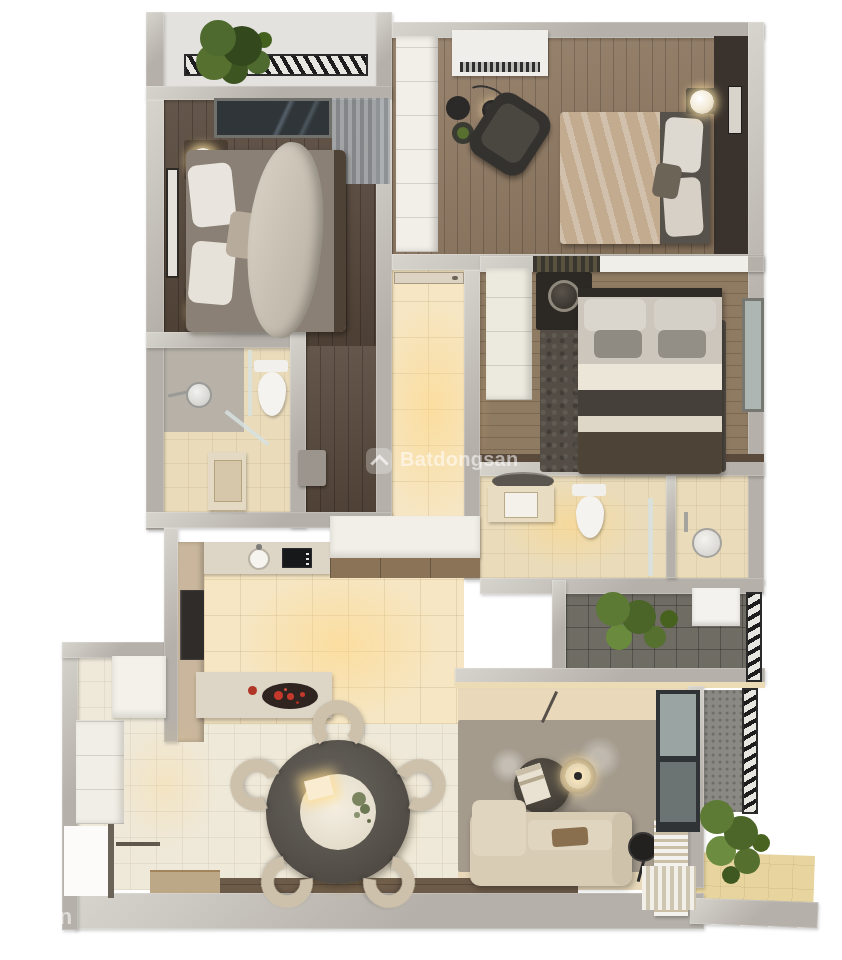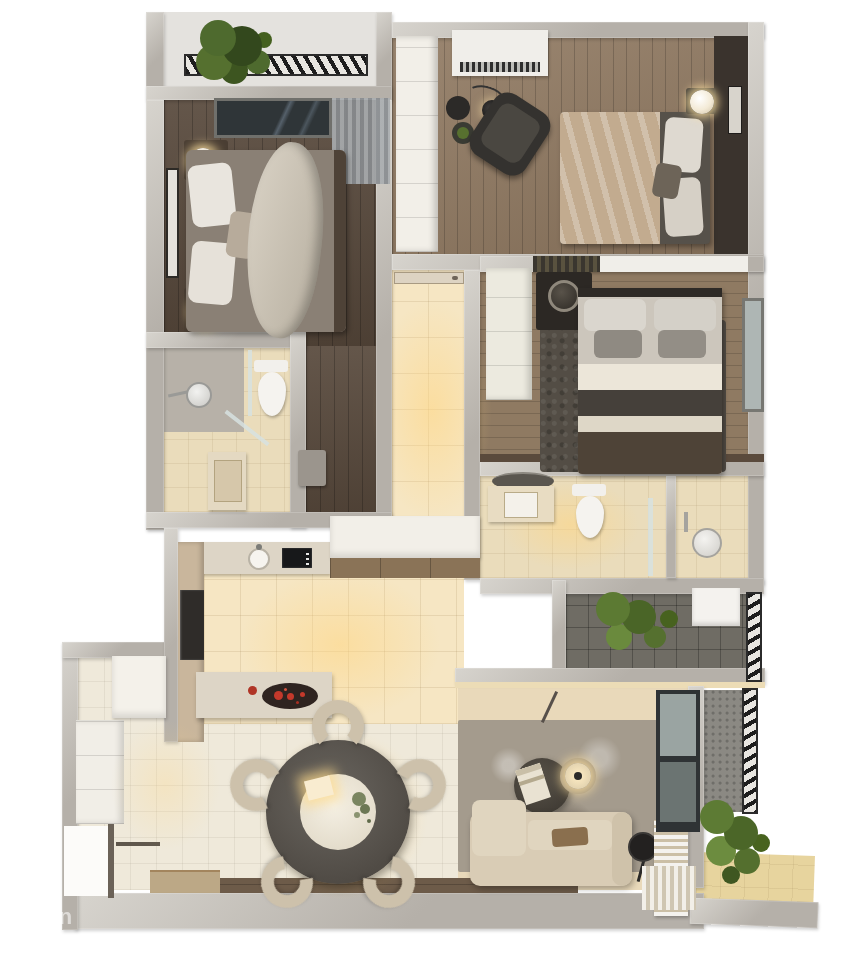--- a/index.html
+++ b/index.html
@@ -257,19 +257,22 @@
   <div class="plant" style="left:700px;top:800px;width:34px;height:34px;background:#5d7b34;box-shadow:24px 16px 0 0 #4b6628,4px 34px 0 -2px #6c8c3f,30px 44px 0 -4px #546f2e,44px 26px 0 -8px #48631f,14px 58px 0 -8px #3f5721;"></div>
   <div class="abs" style="left:642px;top:866px;width:54px;height:44px;background:repeating-linear-gradient(90deg,#f2efe8 0 4px,#cfc6b2 4px 8px);"></div>
 
   <div class="abs" style="left:112px;top:656px;width:54px;height:62px;background:#f4f1ea;box-shadow:inset 0 -4px 6px rgba(0,0,0,.12),1px 2px 3px rgba(0,0,0,.2);"></div>
   <div class="abs seam" style="left:76px;top:720px;width:48px;height:104px;background-color:#f1eee7;box-shadow:inset -4px 0 6px rgba(0,0,0,.15);"></div>
   <div class="abs" style="left:64px;top:826px;width:46px;height:70px;background:#fcfbf9;"></div>
   <div class="abs" style="left:108px;top:824px;width:6px;height:74px;background:#6b6258;"></div>
   <div class="abs" style="left:116px;top:842px;width:44px;height:4px;background:#5f574c;"></div>
   <div class="glow" style="left:110px;top:720px;width:110px;height:130px;opacity:.5;"></div>
 
+  <div class="wm" style="left:366px;top:448px;font-size:20px;letter-spacing:.3px;">
+    <span class="wm-logo"></span><span>Batdongsan</span>
+  </div>
   <div class="wm" style="left:-6px;top:904px;font-size:22px;">
     <div style="position:absolute;left:28px;top:-8px;width:36px;height:6px;background:rgba(255,255,255,.3);border-radius:3px;"></div>
     <span>ongsan</span>
     <div style="position:absolute;left:20px;top:26px;width:30px;height:5px;background:rgba(255,255,255,.28);border-radius:3px;"></div>
   </div>
 
 </div>
 
 </body></html>

